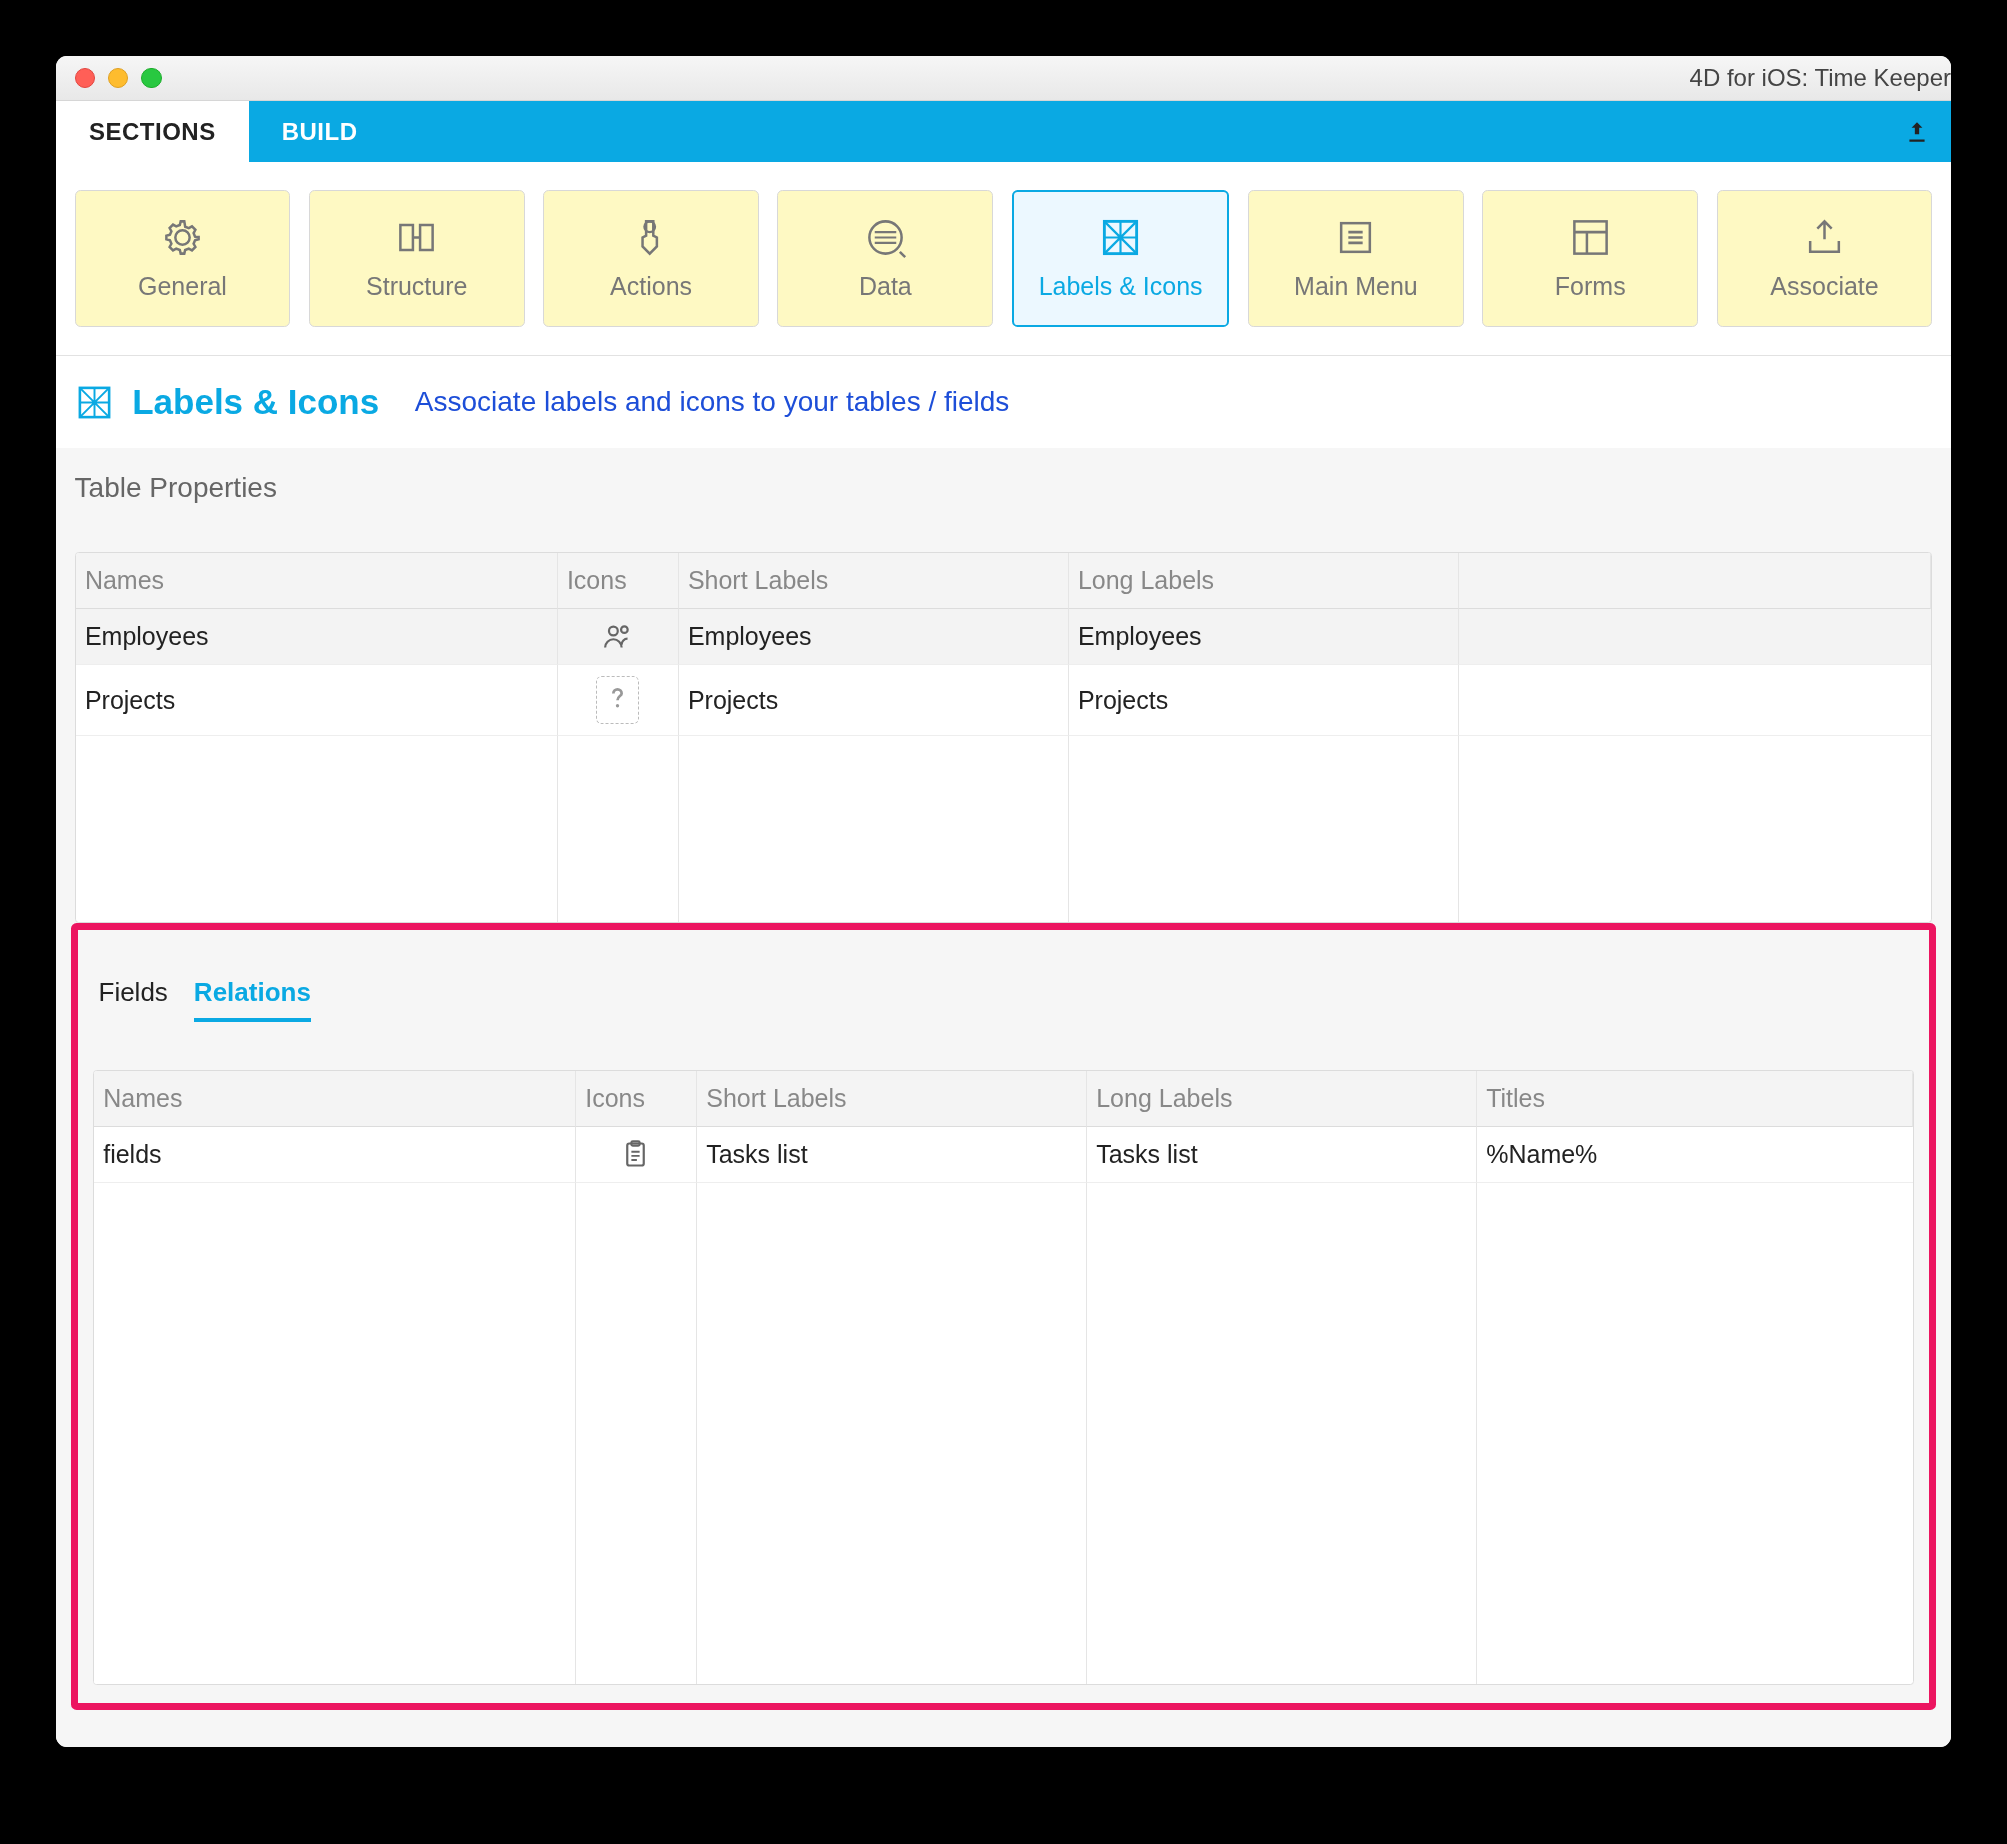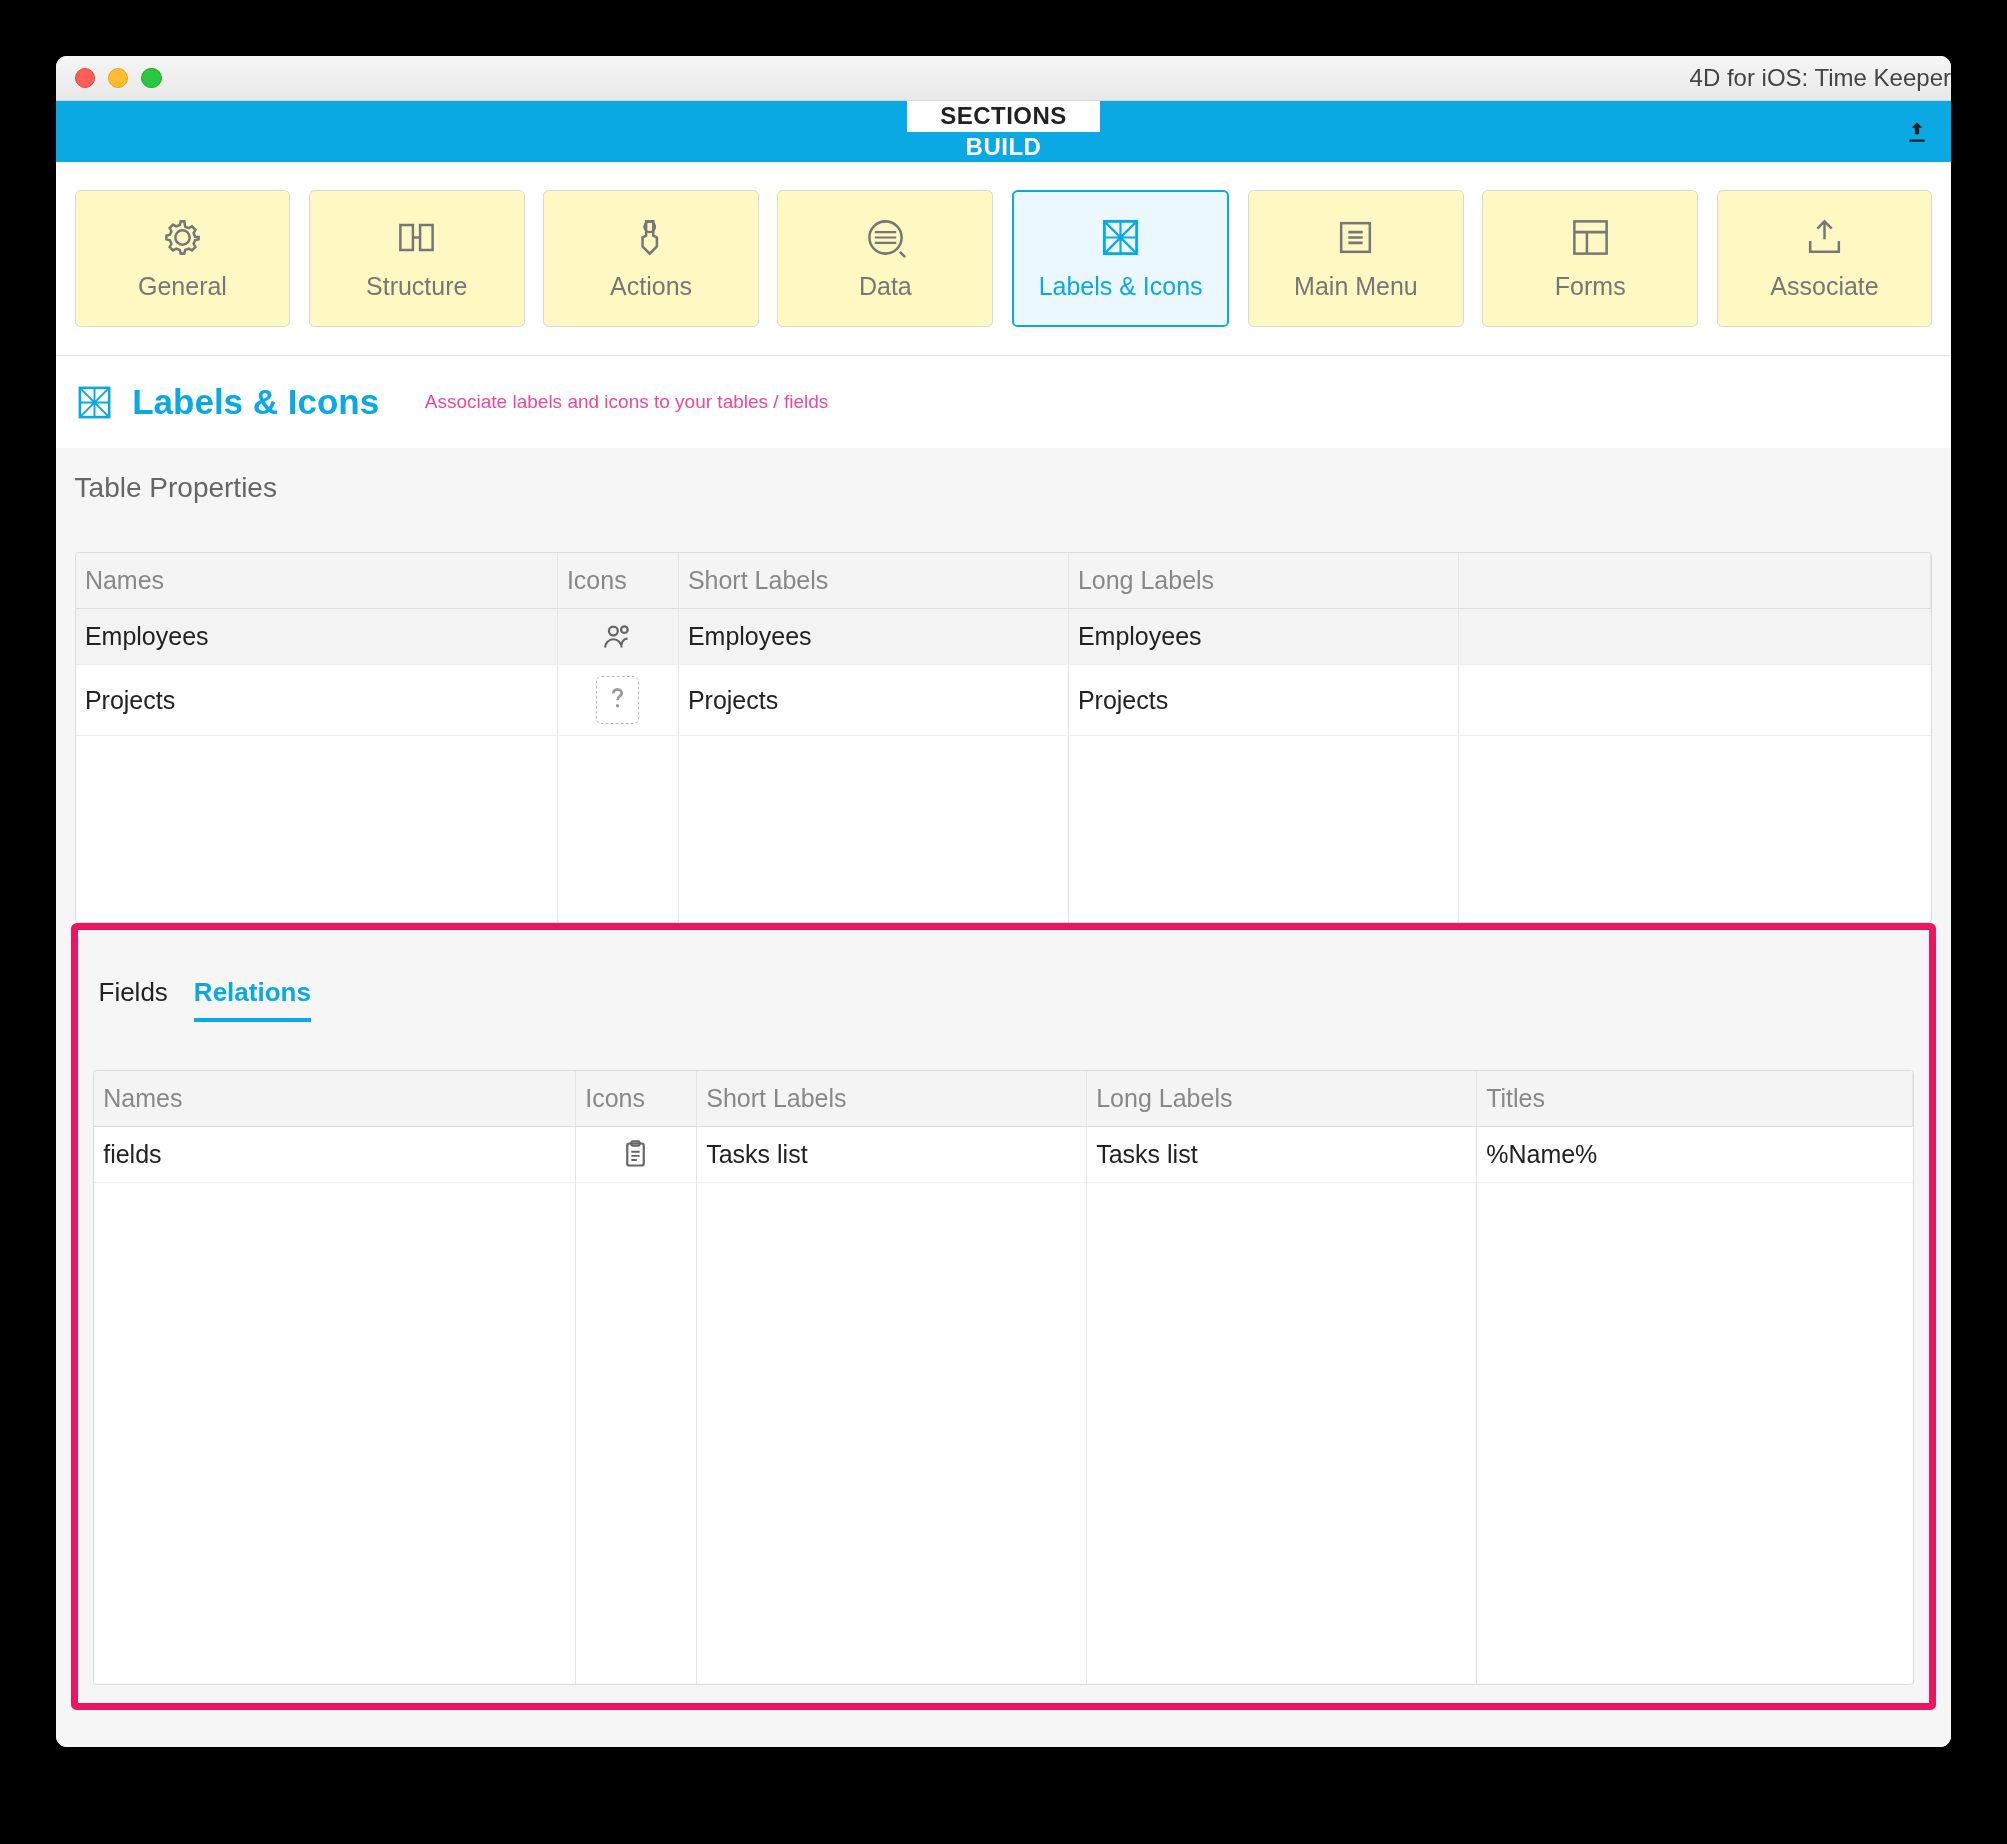--- a/index.html
+++ b/index.html
@@ -33,21 +33,21 @@
   .dot-close { background: #ff5f57; border:0.9px solid #e24640;}
   .dot-min { background: #febc2e; border:0.9px solid #dfa023;}
   .dot-max { background: #28c840; border:0.9px solid #1dad2b;}
   .title {
     position: absolute; left:0; right:0; text-align:right;
     font-size: 24px; color:#444; font-weight: 400;
     pointer-events: none;
   }
   .tabbar {
     display:flex; align-items:center;
-    background:#0aa9e3; height: 61px; position:relative;flex-direction:column;
+    background:#0aa9e3; height: 61px; position:relative;
   }
   .tab {
     padding: 0 33px; height:100%;
     display:flex; align-items:center;
     font-size: 24px; font-weight:700; color:#fff;
     cursor:pointer; letter-spacing:0.5px;
   }
   .tab.active { background:#fff; color:#222; }
   .upload-btn {
     position:absolute; right:11px; top:0; bottom:0;
@@ -67,21 +67,21 @@
     border:2.8px solid #0aa9e3; background:#ecf8ff; color:#0aa9e3;
   }
   .section-btn svg { width:43px; height:43px; }
   .divider { border-top:0.9px solid #e2e2e2; }
   .sec-header {
     display:flex; align-items:center; gap:18.6px;
     padding: 26px 18.6px;
   }
   .sec-header svg { width:39px; height:39px; color:#0aa9e3; }
   .sec-title { color:#0aa9e3; font-size:35px; font-weight:600; }
-  .sec-subtitle { color:#ec4899; font-size:19px; margin-left:27px; }
+  .sec-subtitle { color:#1d4ed8; font-size:28px; margin-left:17px; }
   .panel-body { background:#f6f6f6; padding: 24px 18.6px 37px 18.6px; }
   .tp-label { font-size:28px; color:#666; margin-bottom:5px; }
   .tbl {
     display:grid; border:0.9px solid #dcdcdc; border-radius:3.7px;
     overflow:hidden; background:#fff;margin-top:48px;
   }
   .tbl-5 { grid-template-columns: 482px 121px 390px 390px 1fr; }
   .hdr {
     background:#f4f4f4; color:#888; font-size:25px;
     padding: 13px 9.3px; border-bottom:0.9px solid #dcdcdc;

